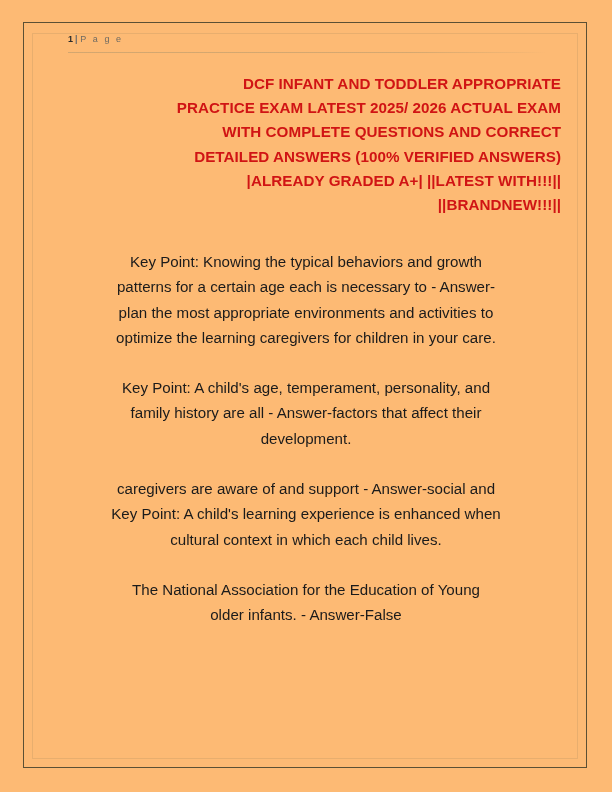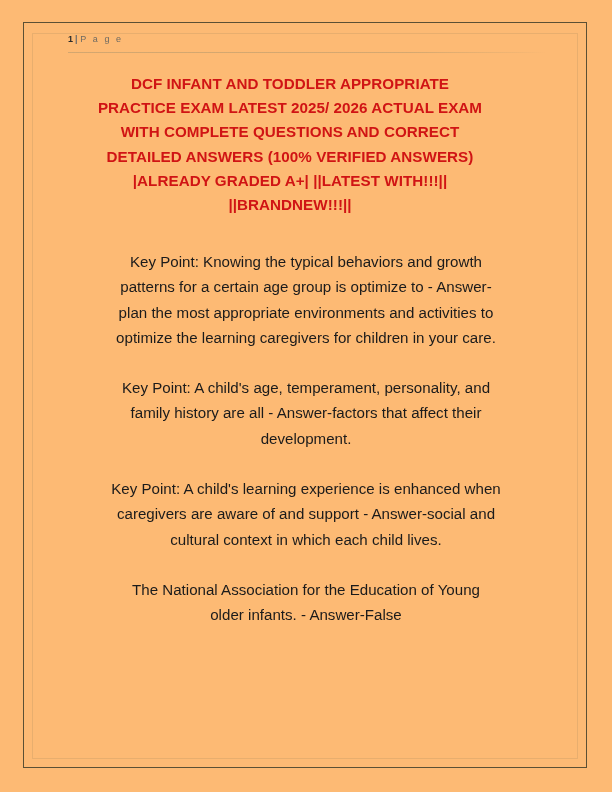--- a/index.html
+++ b/index.html
@@ -91,24 +91,24 @@
     background: linear-gradient(to right,
                 rgba(160,143,105,0.45) 0%,
                 rgba(160,143,105,0.42) 72%,
                 rgba(160,143,105,0.10) 95%,
                 rgba(160,143,105,0) 100%);
   }
 
   
   #doc-title {
     position: absolute;
-    left: 46px;
+    left: 73px;
     top: 72px;
     width: 488px;
-    text-align: center;
+    text-align: right;
     color: #d01414;
     font-weight: bold;
     font-size: 15.2px;
     line-height: 24.2px;
     letter-spacing: 0.05px;
   }
   #doc-title .tl {
     display: block;
     white-space: nowrap;
   }
@@ -155,34 +155,34 @@
       <span class="tl">WITH COMPLETE QUESTIONS AND CORRECT</span>
       <span class="tl">DETAILED ANSWERS (100% VERIFIED ANSWERS)</span>
       <span class="tl">|ALREADY GRADED A+| ||LATEST WITH!!!||</span>
       <span class="tl">||BRANDNEW!!!||</span>
     </div>
 
     <div id="body-blocks">
 
       <p class="para">
         <span class="ln">Key Point: Knowing the typical behaviors and growth</span>
-        <span class="ln">patterns for a certain age group is optimize to - Answer-</span>
+        <span class="ln">patterns for a certain age each is necessary to - Answer-</span>
         <span class="ln">plan the most appropriate environments and activities to</span>
         <span class="ln">optimize the learning caregivers for children in your care.</span>
       </p>
 
       <p class="para">
         <span class="ln">Key Point: A child's age, temperament, personality, and</span>
         <span class="ln">family history are all - Answer-factors that affect their</span>
         <span class="ln">development.</span>
       </p>
 
       <p class="para">
+        <span class="ln">caregivers are aware of and support - Answer-social and</span>
         <span class="ln">Key Point: A child's learning experience is enhanced when</span>
-        <span class="ln">caregivers are aware of and support - Answer-social and</span>
         <span class="ln">cultural context in which each child lives.</span>
       </p>
 
       <p class="para">
         <span class="ln">The National Association for the Education of Young</span>
         <span class="ln">older infants. - Answer-False</span>
       </p>
 
     </div>
 

